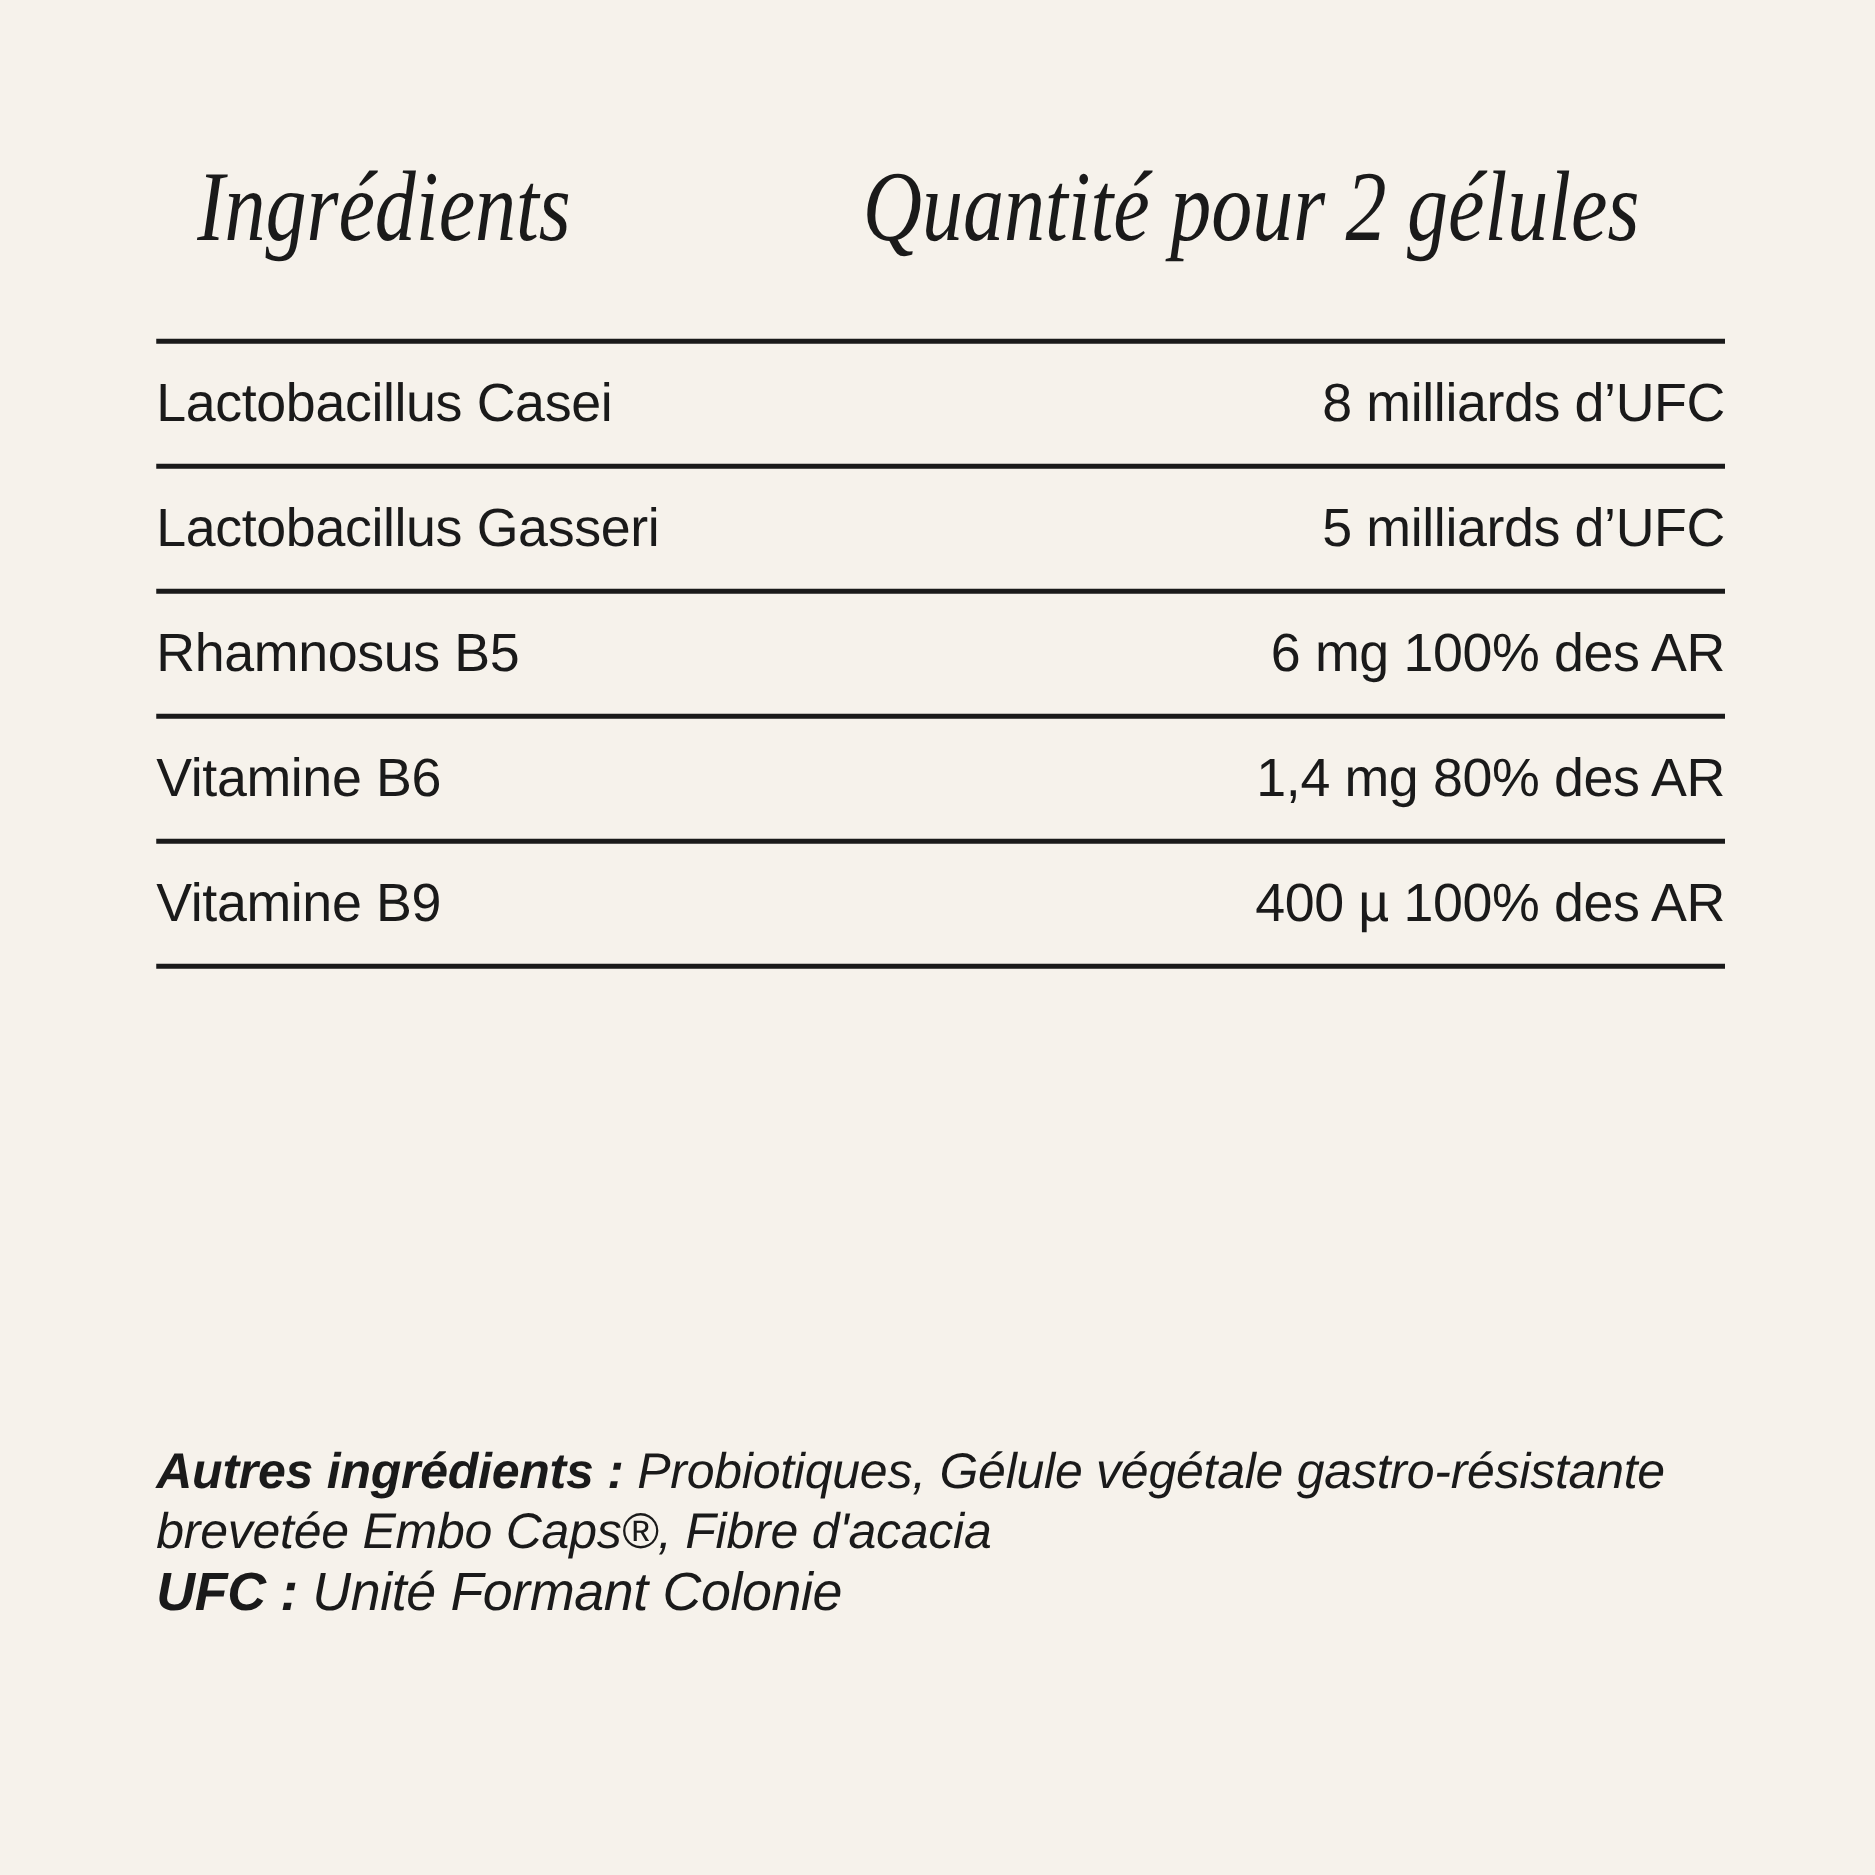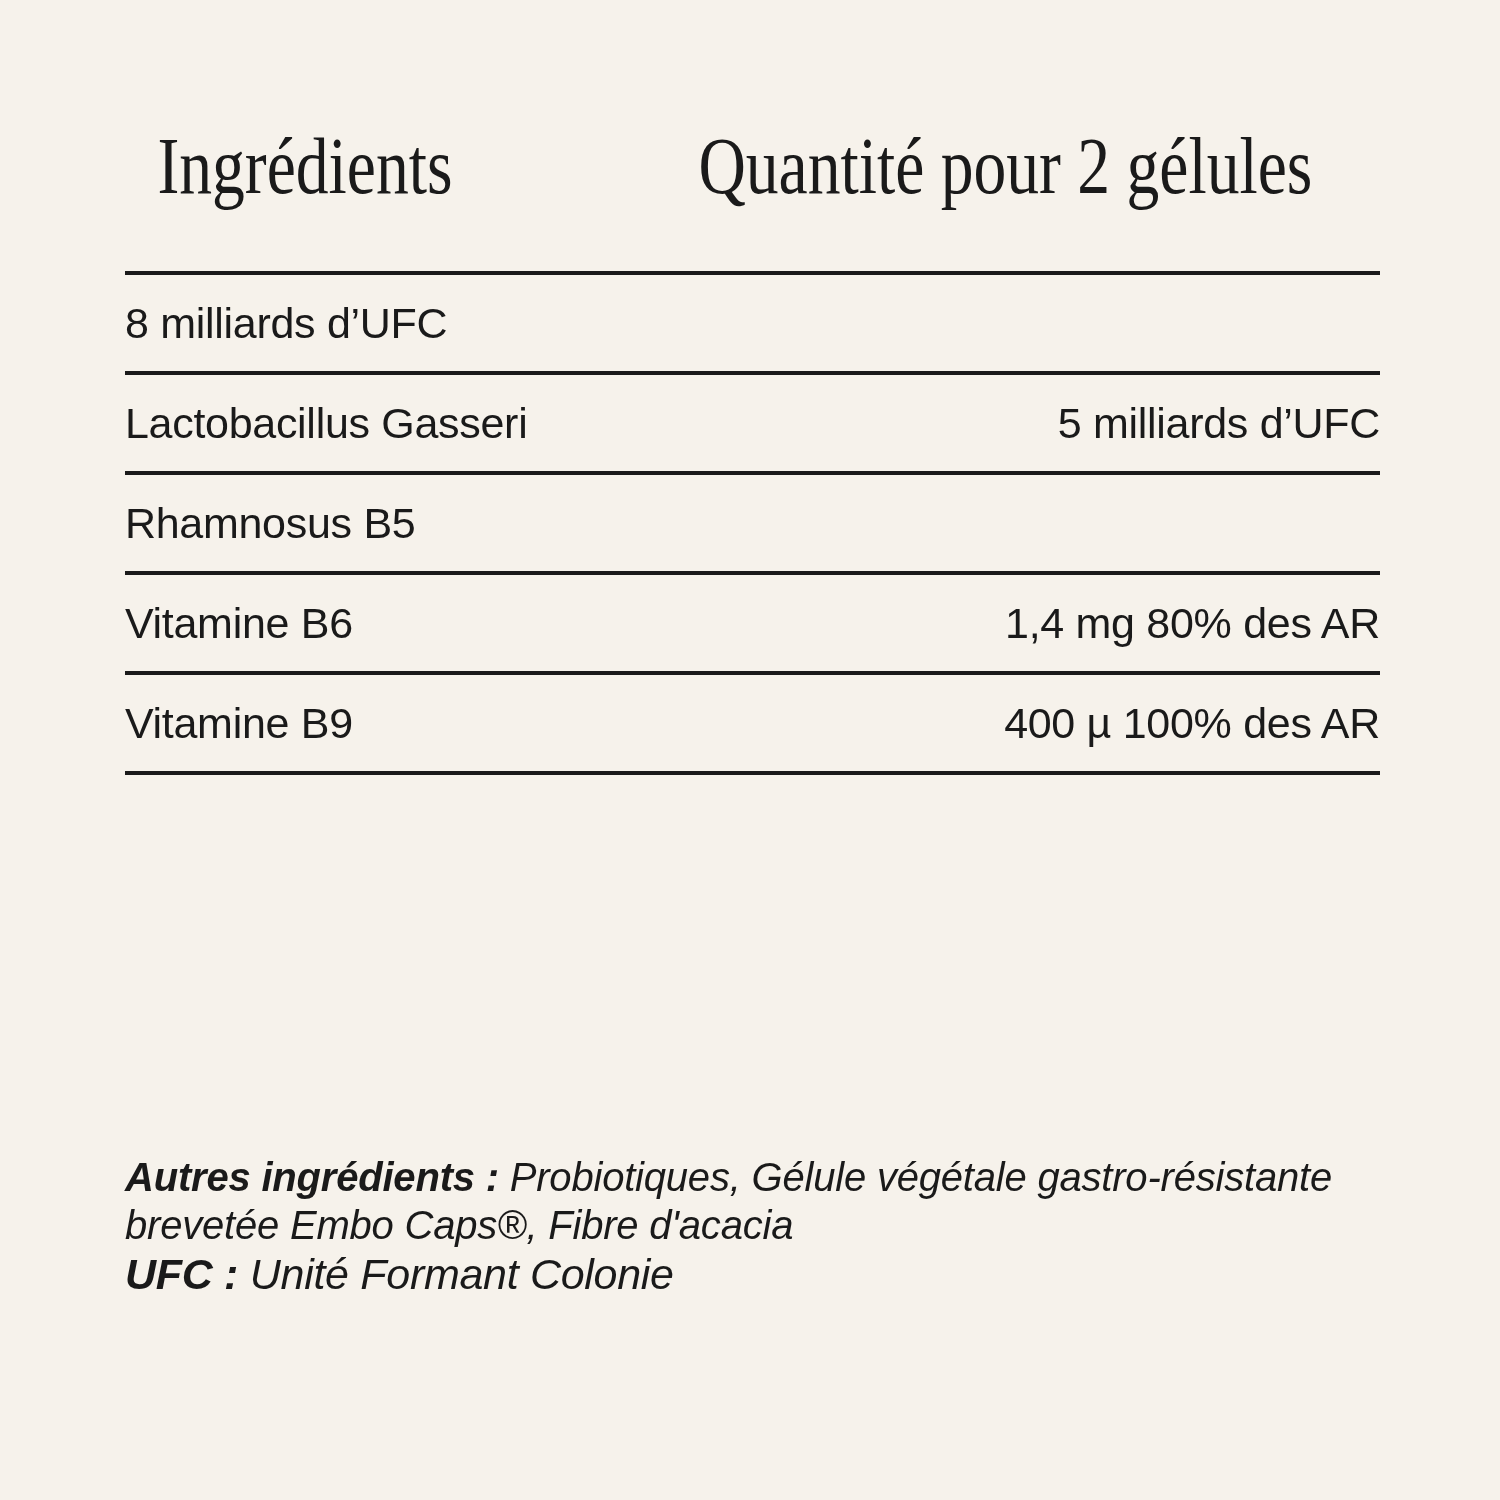--- a/index.html
+++ b/index.html
@@ -14,21 +14,21 @@
     color:var(--ink);
     overflow:hidden;
   }
   .canvas{position:relative;width:1500px;height:1500px;}
 
   
   .table-header{
     position:absolute;left:125px;right:120px;top:126px;
     display:flex;justify-content:space-between;align-items:baseline;
     font-family:"Liberation Serif", serif;
-    font-weight:400;
+    font-style:italic;font-weight:400;
     font-size:80px;line-height:1;
   }
   .table-header .hleft{display:inline-block;transform:scaleX(.82);transform-origin:left baseline;}
   .table-header .hright{display:inline-block;transform:scaleX(.82);transform-origin:right baseline;}
 
   
   .ing-table{
     position:absolute;left:125px;right:120px;top:271px;
     border-bottom:4px solid var(--ink);
   }
@@ -66,28 +66,30 @@
 
 <div class="canvas">
 
   <div class="table-header">
     <span class="hleft">Ingrédients</span>
     <span class="hright">Quantité pour 2 gélules</span>
   </div>
 
   <div class="ing-table">
     <div class="ing-row">
+      <span class="ing-name">Lactobacillus Casei</span>
       <span class="ing-qty">8 milliards d’UFC</span>
     </div>
     <div class="ing-row">
       <span class="ing-name">Lactobacillus Gasseri</span>
       <span class="ing-qty">5 milliards d’UFC</span>
     </div>
     <div class="ing-row">
       <span class="ing-name">Rhamnosus B5</span>
+      <span class="ing-qty">6 mg 100% des AR</span>
     </div>
     <div class="ing-row">
       <span class="ing-name">Vitamine B6</span>
       <span class="ing-qty">1,4 mg 80% des AR</span>
     </div>
     <div class="ing-row">
       <span class="ing-name">Vitamine B9</span>
       <span class="ing-qty">400 µ 100% des AR</span>
     </div>
   </div>

